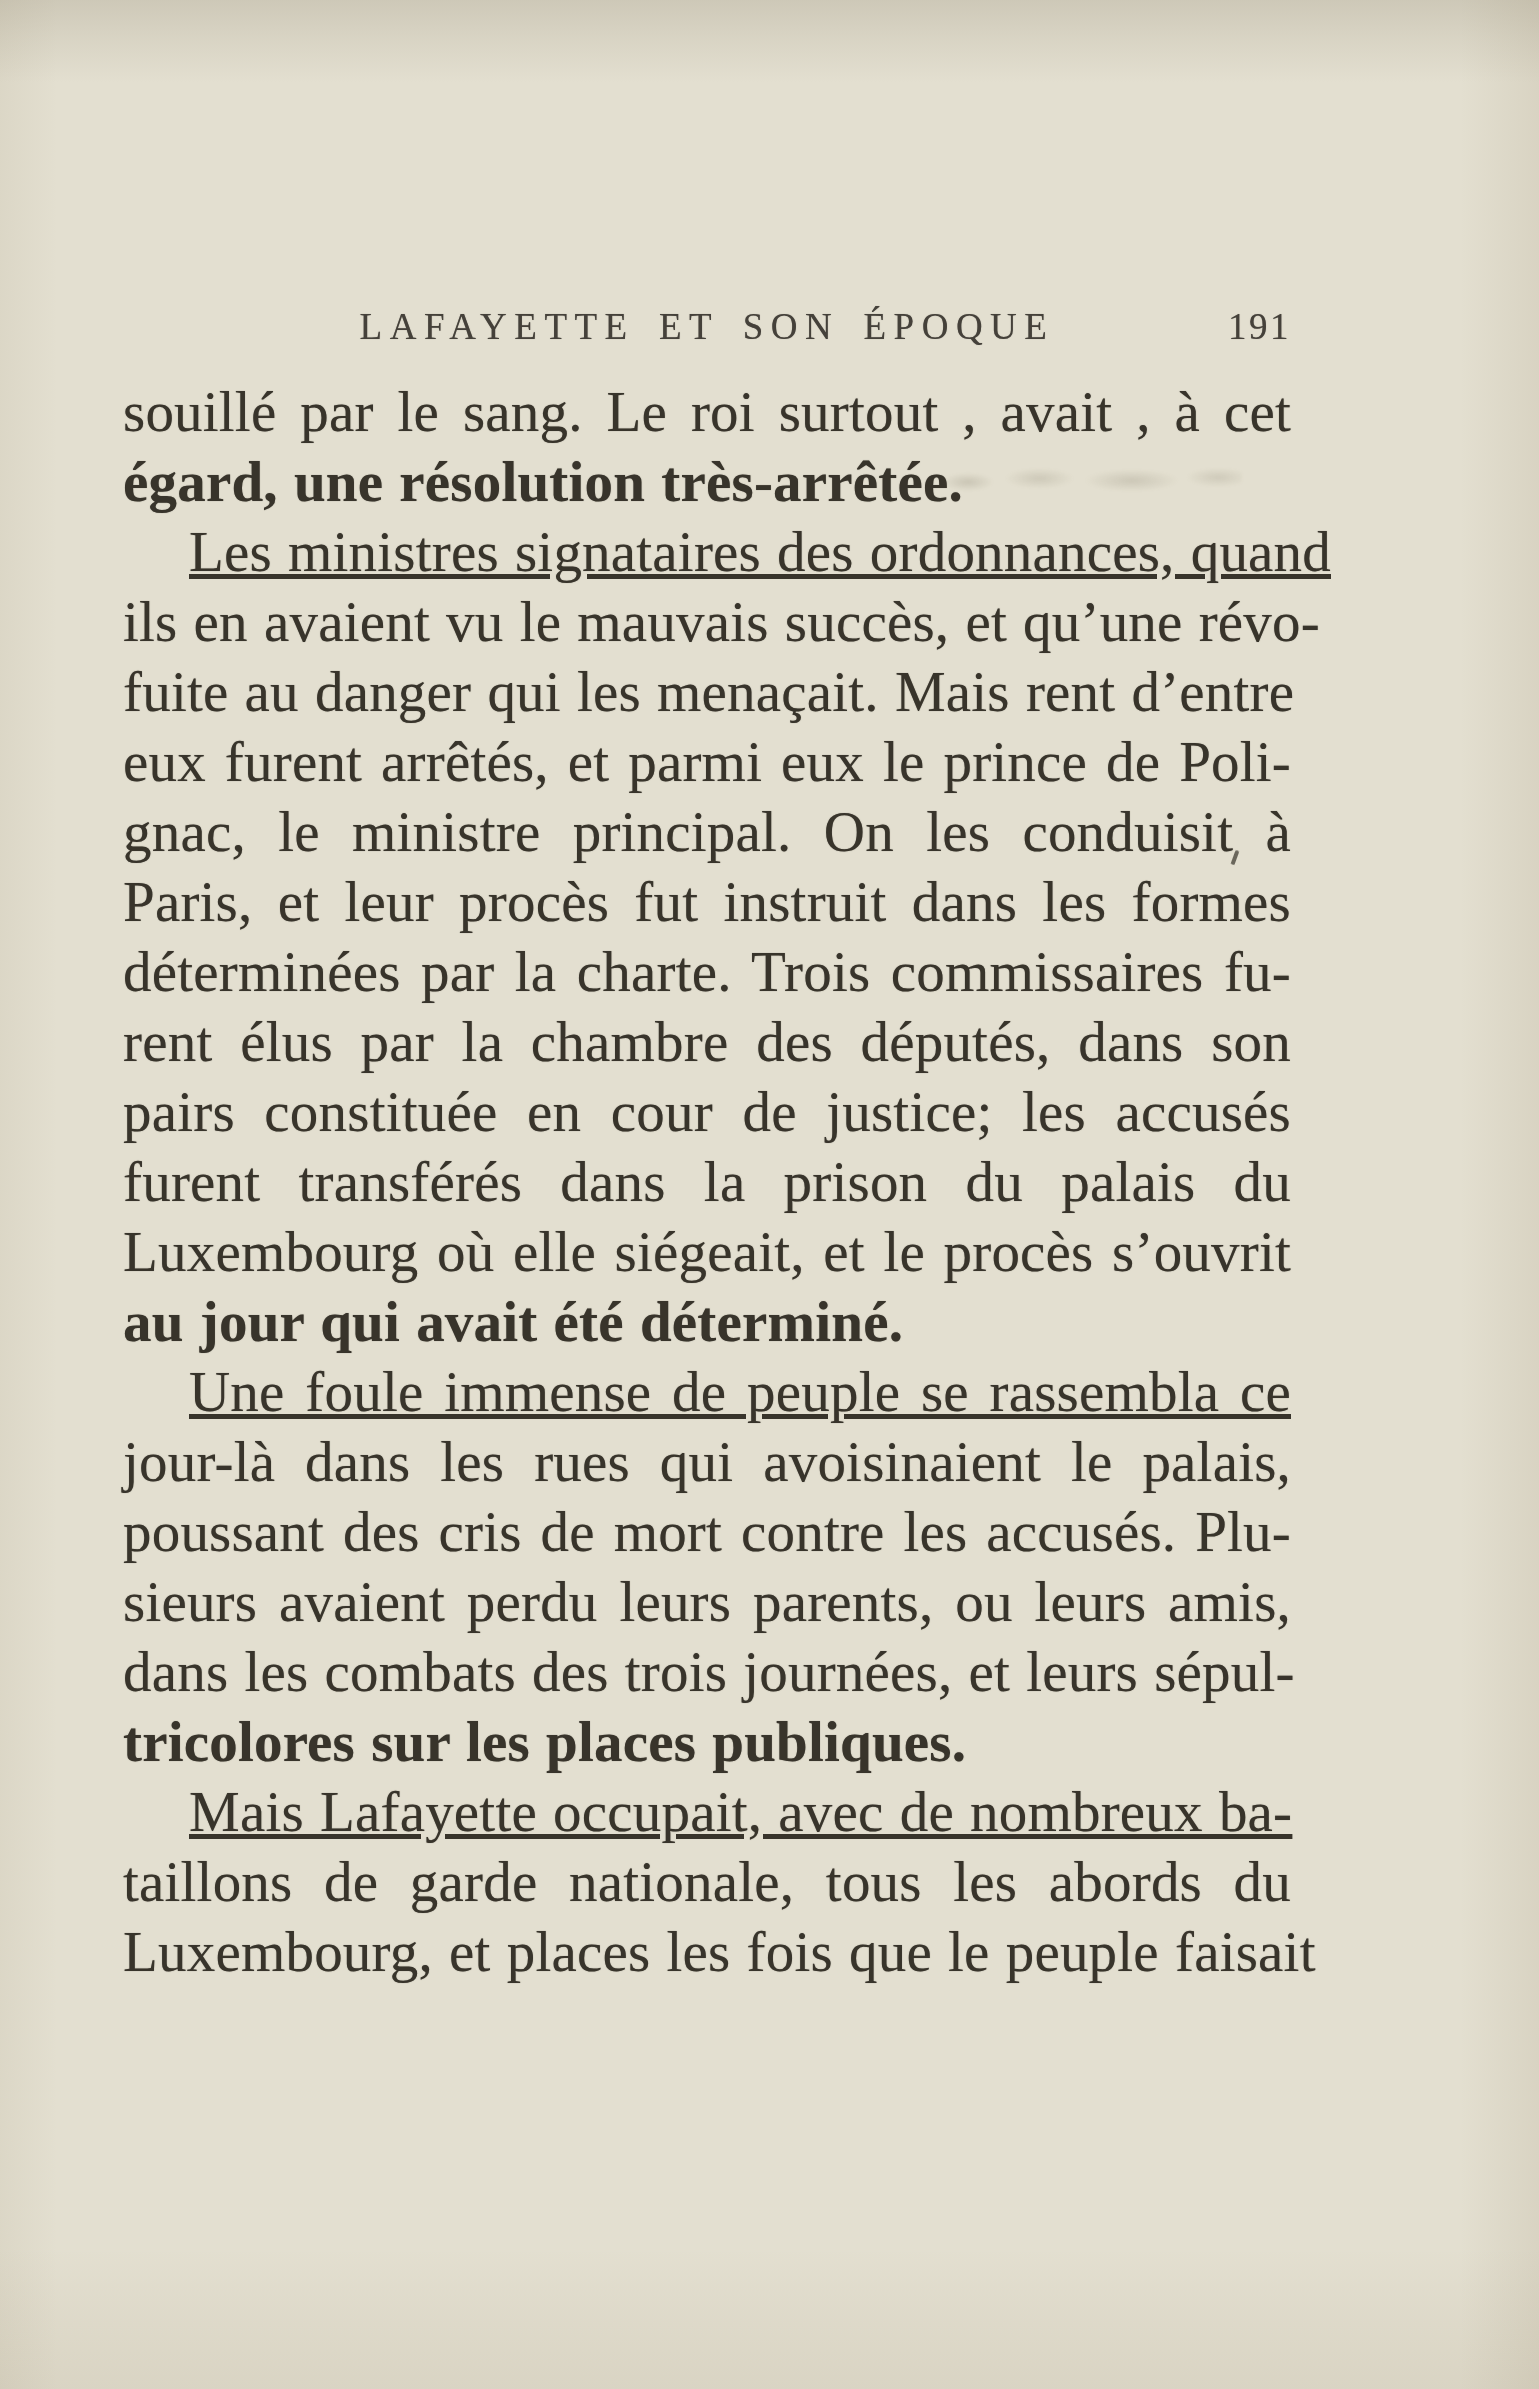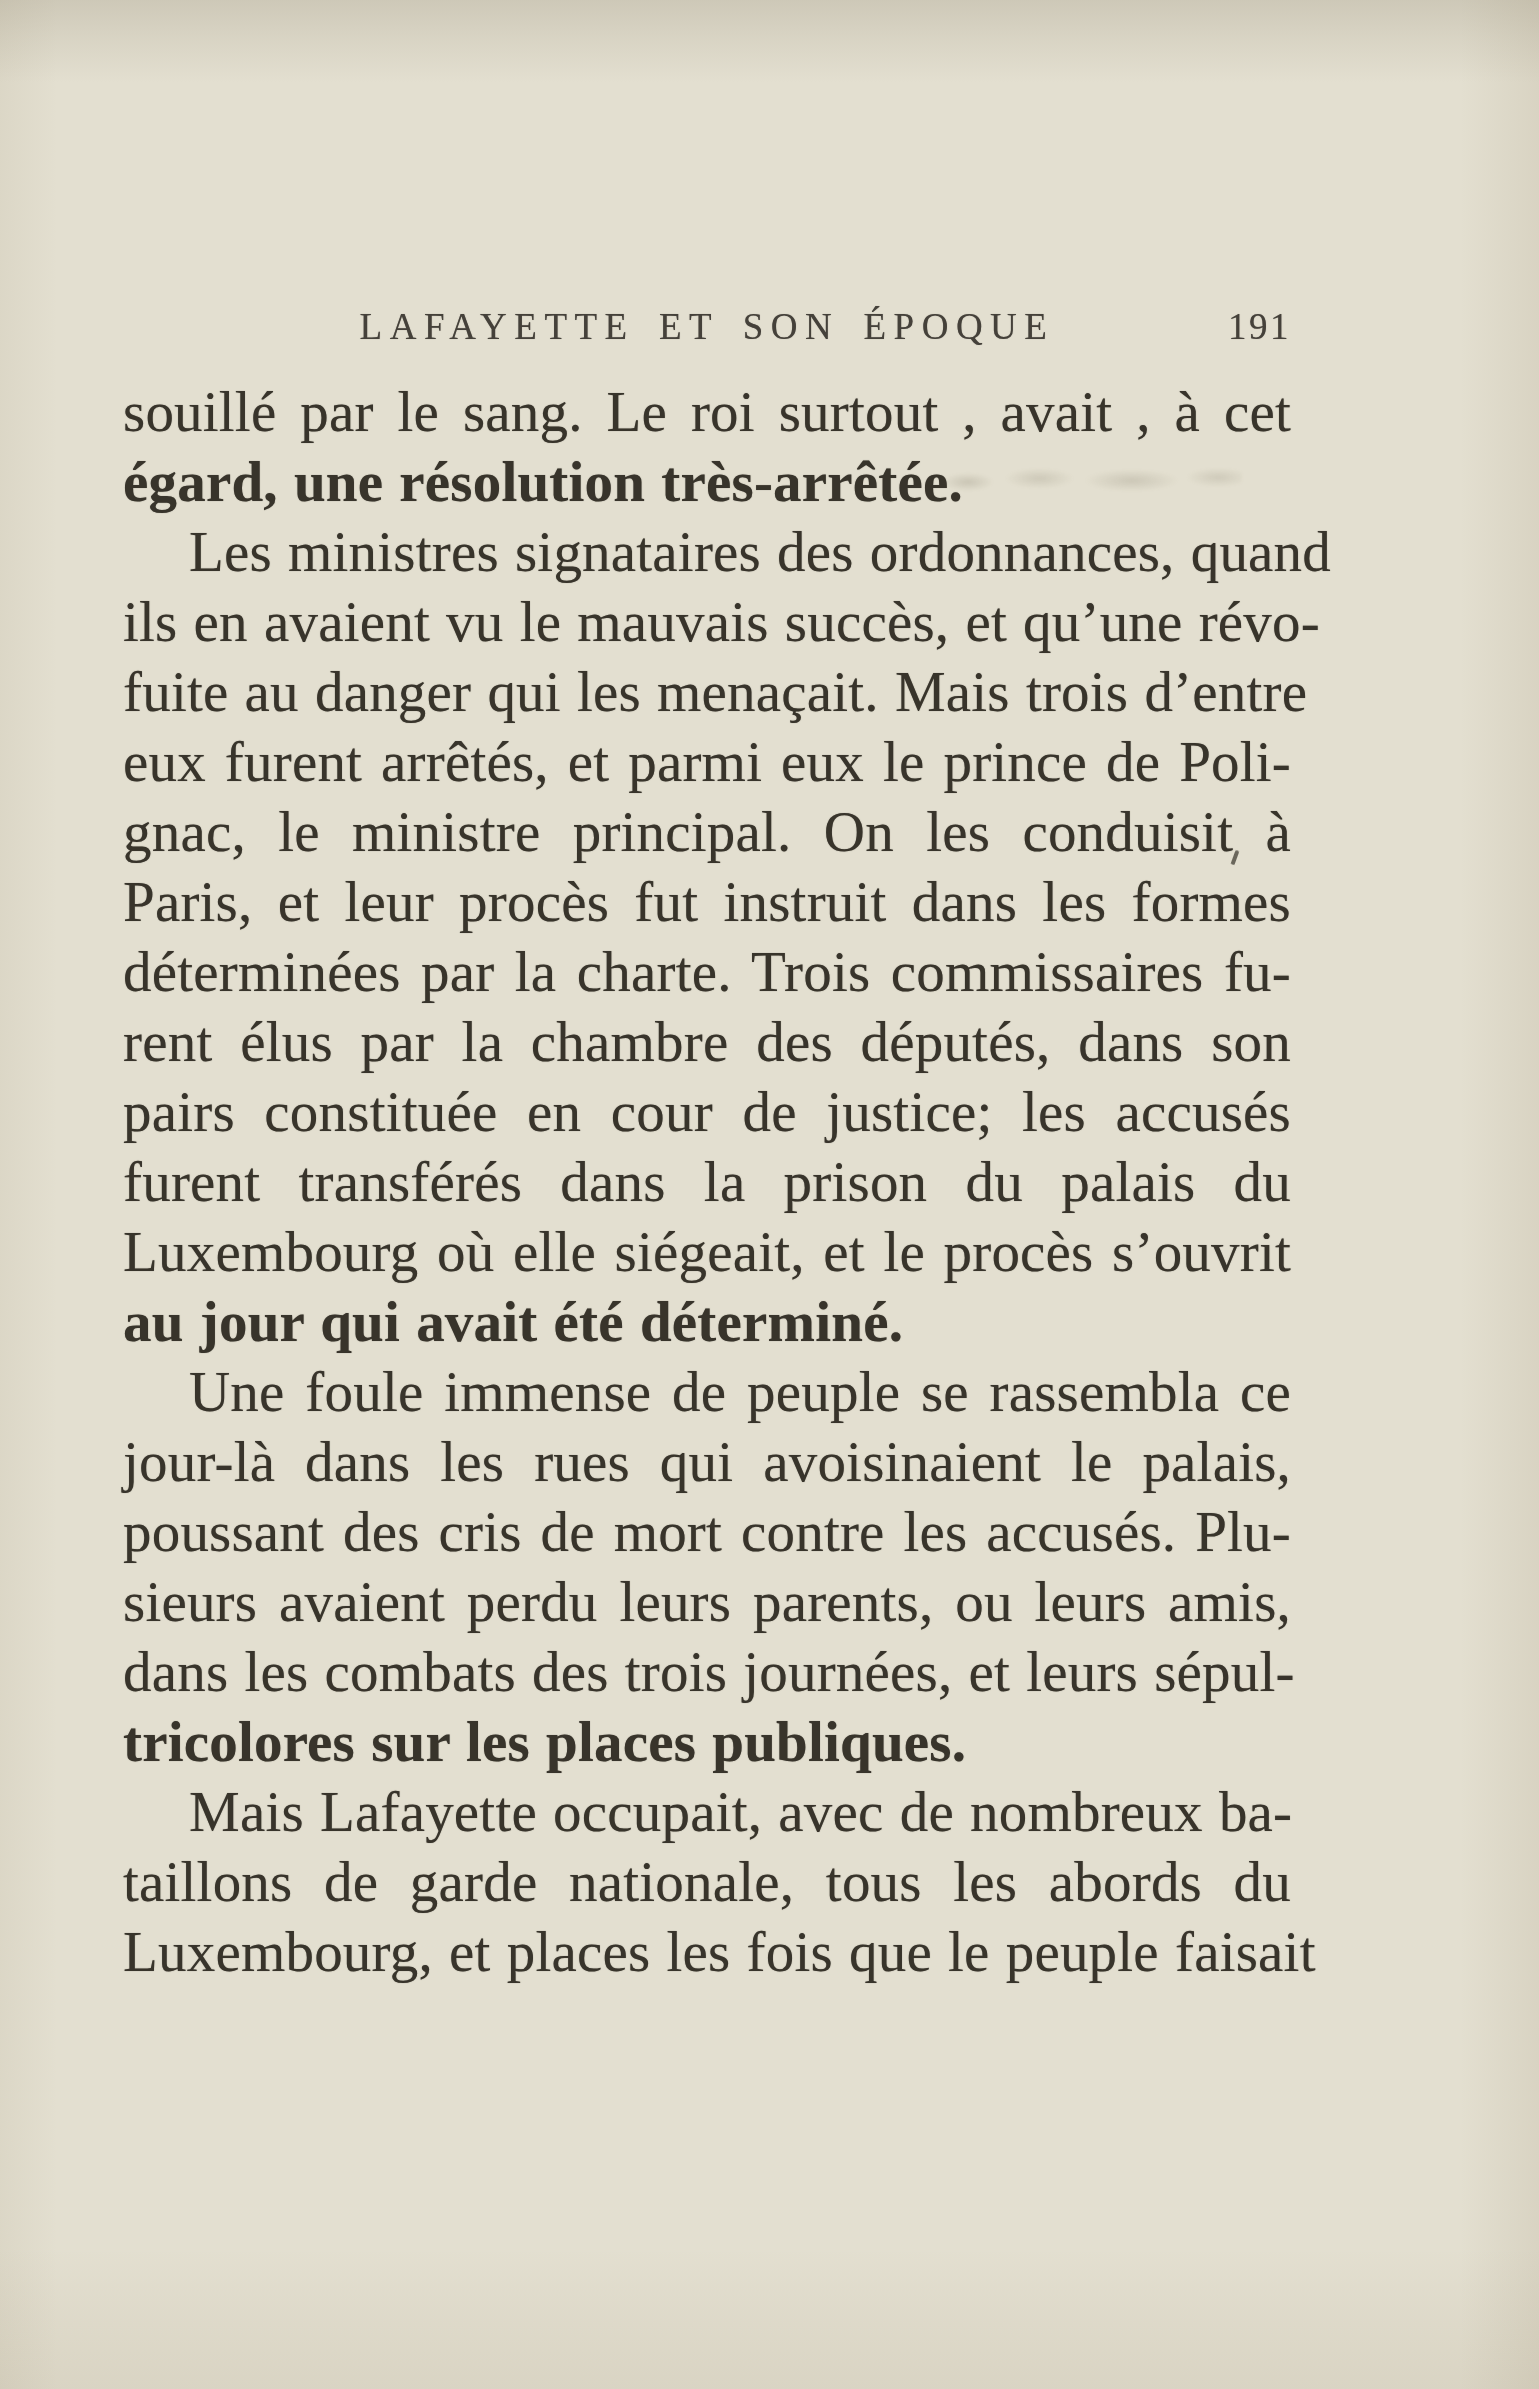--- a/index.html
+++ b/index.html
@@ -46,21 +46,21 @@
     word-spacing:1.7px;
     text-shadow:0 0 1px rgba(56,52,43,0.5);
   }
   .line{
     height:70px;line-height:70px;
     text-align:justify;
     -moz-text-align-last:justify;
     text-align-last:justify;
     white-space:nowrap;
   }
-  .line.indent{ text-indent:66px; }
+  .line.indent{ text-indent:66px;text-decoration:underline; }
   .line.last{
     -moz-text-align-last:left;
     text-align-last:left;
     font-weight:bold;
   }
   
   .ghost-smudge{
     position:absolute;left:944px;top:454px;width:298px;height:51px;
     background:
       radial-gradient(37px 13.3px at 8% 55%,  rgba(125,118,96,0.38), rgba(125,118,96,0) 70%),
@@ -86,21 +86,21 @@
   <div class="header">
     <span class="running-title">LAFAYETTE ET SON ÉPOQUE</span>
     <span class="page-number">191</span>
   </div>
 
   <div class="text-block" id="text-block">
       <div class="line">souillé par le sang. Le roi surtout , avait , à cet</div>
       <div class="line last">égard, une résolution très-arrêtée.</div>
       <div class="line indent">Les ministres signataires des ordonnances, quand</div>
       <div class="line">ils en avaient vu le mauvais succès, et qu’une révo-</div>
-      <div class="line">fuite au danger qui les menaçait. Mais trois d’entre</div>
+      <div class="line">fuite au danger qui les menaçait. Mais rent d’entre</div>
       <div class="line">eux furent arrêtés, et parmi eux le prince de Poli-</div>
       <div class="line">gnac, le ministre principal. On les conduisit à</div>
       <div class="line">Paris, et leur procès fut instruit dans les formes</div>
       <div class="line">déterminées par la charte. Trois commissaires fu-</div>
       <div class="line">rent élus par la chambre des députés, dans son</div>
       <div class="line">pairs constituée en cour de justice; les accusés</div>
       <div class="line">furent transférés dans la prison du palais du</div>
       <div class="line">Luxembourg où elle siégeait, et le procès s’ouvrit</div>
       <div class="line last">au jour qui avait été déterminé.</div>
       <div class="line indent">Une foule immense de peuple se rassembla ce</div>

